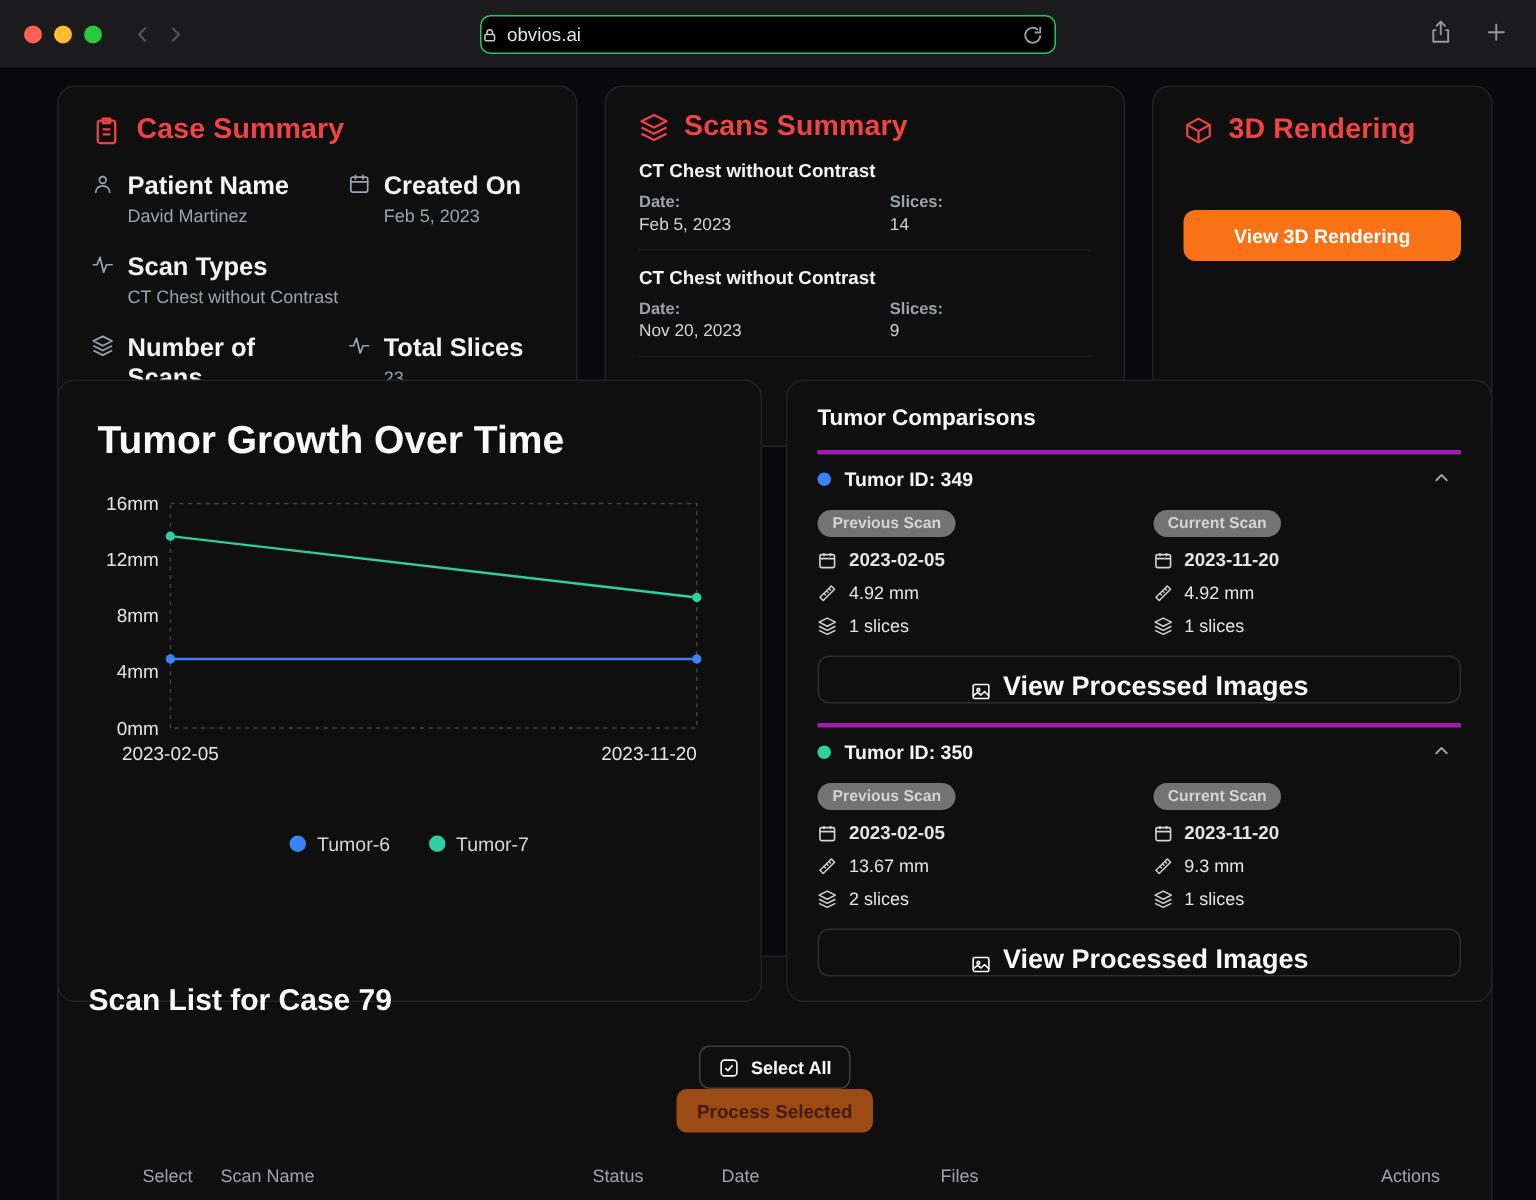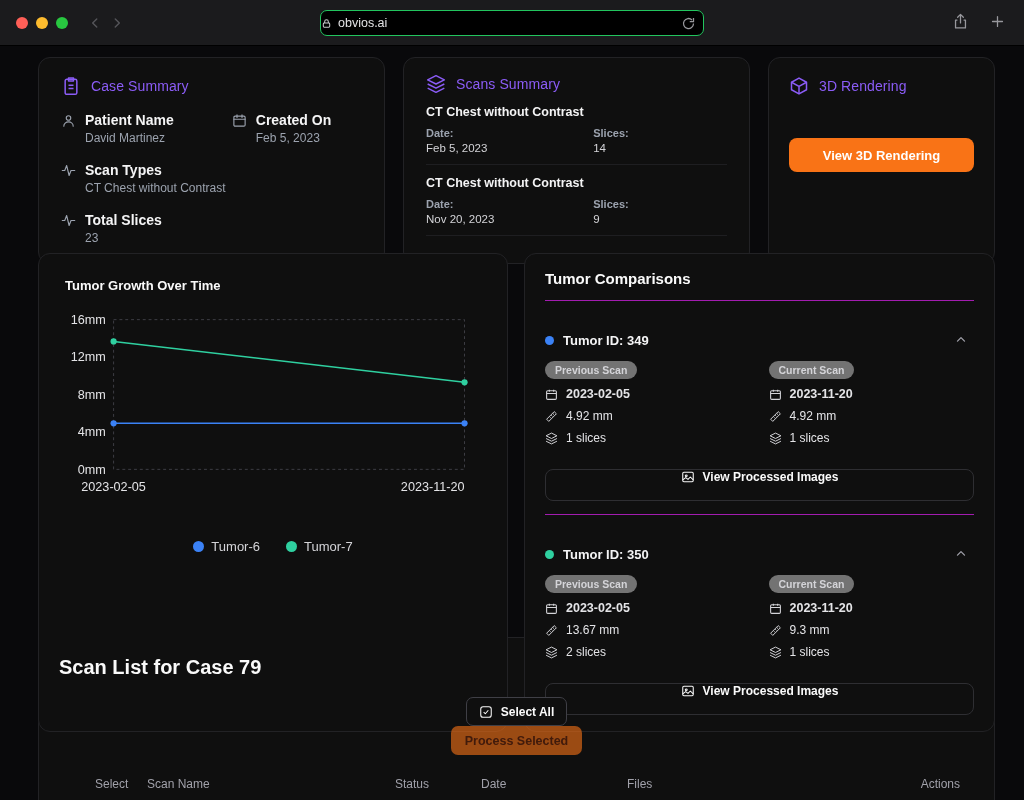--- a/index.html
+++ b/index.html
@@ -34,74 +34,74 @@
   .chrome-right { position:absolute; right:18px; top:13px; display:flex; gap:20px; color:#98989d; }
   .chrome-right svg { width:17px; height:17px; }
 
   
   .page { position:absolute; top:46px; left:0; right:0; bottom:0; padding:11px 29px 0 38px; }
   .row1 { display:grid; grid-template-columns:347px 347px 1fr; gap:18px; height:178px; }
   .row2 { display:grid; grid-template-columns:470px 1fr; gap:16px; height:367px; margin-top:18px; }
   .row3 { margin-top:17px; }
   .card { background:#0f0f0f; border:1px solid #222225; border-radius:12px; }
 
-  .card-title { display:flex; align-items:center; gap:10px; font-size:14px; font-weight:400; color:#8b5cf6; letter-spacing:.1px; }
+  .card-title { display:flex; align-items:center; gap:10px; font-size:19px; font-weight:700; color:#ef4444; letter-spacing:.1px; }
   .card-title svg { width:20px; height:20px; }
 
   
   .case-card { padding:18px 22px; }
   .fields { margin-top:16px; display:grid; grid-template-columns:1.25fr 1fr; column-gap:8px; row-gap:17px; }
   .fields .field:nth-child(3) { grid-column:1 / -1; }
   .field { display:flex; gap:9px; }
   .field svg { width:15px; height:15px; color:#9ca3af; flex:none; margin-top:1px; }
-  .f-label { font-size:14px; font-weight:700; color:#f4f4f5; }
+  .f-label { font-size:17px; font-weight:700; color:#f4f4f5; }
   .f-value { font-size:12px; color:#9ca3af; margin-top:3px; }
 
   
   .scans-card { padding:16px 22px; }
   .scan-entry { padding:11px 0 10px; border-bottom:1px solid #1e1e21; }
   .scan-name { font-size:12.5px; font-weight:700; color:#f4f4f5; }
   .scan-meta { display:grid; grid-template-columns:1.25fr 1fr; margin-top:8px; }
   .meta-label { font-size:11px; color:#9ca3af; font-weight:600; }
   .meta-value { font-size:11.5px; color:#d4d4d8; margin-top:3px; }
 
   
   .render-card { padding:18px 20px; }
   .render-btn {
     margin-top:42px; width:100%; height:34px; background:#f97316; border:none;
     border-radius:8px; color:#fff; font-family:inherit; font-size:13px; font-weight:700; cursor:pointer;
   }
 
   
   .chart-card { padding:24px 26px; }
-  .chart-title { font-size:13px; font-weight:700; color:#fafafa; }
+  .chart-title { font-size:26px; font-weight:700; color:#fafafa; }
   #growth-svg { width:418px; height:206px; margin-top:16px; }
   .legend { display:flex; justify-content:center; gap:26px; margin-top:24px; }
   .legend-item { display:flex; align-items:center; gap:7px; font-size:13px; color:#d4d4d8; }
   .legend-dot { width:11px; height:11px; border-radius:50%; }
 
   
   .comp-card { padding:16px 20px; }
   .comp-title { font-size:15px; font-weight:700; color:#fafafa; }
-  .tumor-section { border-top:1px solid #a21caf; margin-top:13px; padding-top:29px; }
+  .tumor-section { border-top:3px solid #a21caf; margin-top:13px; padding-top:6px; }
   .tumor-head { display:flex; align-items:center; gap:9px; }
   .dot { width:9px; height:9px; border-radius:50%; flex:none; }
   .tumor-id { font-size:13px; font-weight:600; color:#f4f4f5; flex:1; }
   .chev-btn { background:none; border:none; color:#a1a1aa; width:20px; height:20px; cursor:pointer; }
   .chev-btn svg { width:14px; height:14px; }
   .comp-grid { display:grid; grid-template-columns:1fr 1fr; column-gap:18px; margin-top:11px; }
   .comp-col { display:flex; flex-direction:column; gap:8px; }
   .badge { background:#737373; color:#d4d4d8; font-size:10.5px; font-weight:600; padding:3px 10px; border-radius:999px; width:max-content; }
   .stat { display:flex; align-items:center; gap:8px; font-size:12px; color:#e4e4e7; }
   .stat.date-stat { font-weight:700; font-size:12.5px; }
   .stat svg { width:13px; height:13px; color:#d4d4d8; flex:none; }
   .view-btn {
-    margin-top:24px; width:100%; height:32px; border:1px solid #2e2e32; background:transparent;
-    border-radius:8px; color:#fafafa; font-family:inherit; font-size:12px; font-weight:600;
-    display:flex; align-items:flex-start; justify-content:center; gap:8px; cursor:pointer;
+    margin-top:13px; width:100%; height:32px; border:1px solid #2e2e32; background:transparent;
+    border-radius:8px; color:#fafafa; font-family:inherit; font-size:18px; font-weight:600;
+    display:flex; align-items:flex-end; justify-content:center; gap:8px; cursor:pointer;
   }
   .view-btn svg { width:14px; height:14px; }
 
   
   .list-card { padding:18px 20px; height:230px; }
   .list-title { font-size:20px; font-weight:700; color:#fafafa; }
   .list-toolbar { display:flex; justify-content:space-between; align-items:center; margin-top:18px;flex-direction:column; }
   .select-all {
     display:flex; align-items:center; gap:8px; height:29px; padding:0 12px;
     background:#0f0f0f; border:1px solid #3f3f46; border-radius:7px; color:#fafafa;
@@ -212,20 +212,31 @@
         <div class="field">
           <svg viewBox="0 0 24 24" fill="none" stroke="currentColor" stroke-width="1.8" stroke-linecap="round" stroke-linejoin="round">
               <path d="M2 12h4l3-8 4 16 3-8h6"></path>
             </svg>
           <div>
             <div class="f-label">Scan Types</div>
             <div class="f-value">CT Chest without Contrast</div>
           </div>
         </div>
         <div class="field">
+          <svg viewBox="0 0 24 24" fill="none" stroke="currentColor" stroke-width="1.8" stroke-linejoin="round">
+              <path d="M12 2 2 7l10 5 10-5-10-5z"></path>
+              <path d="M2 12l10 5 10-5"></path>
+              <path d="M2 17l10 5 10-5"></path>
+            </svg>
+          <div>
+            <div class="f-label">Number of Scans</div>
+            <div class="f-value">2</div>
+          </div>
+        </div>
+        <div class="field">
           <svg viewBox="0 0 24 24" fill="none" stroke="currentColor" stroke-width="1.8" stroke-linecap="round" stroke-linejoin="round">
               <path d="M2 12h4l3-8 4 16 3-8h6"></path>
             </svg>
           <div>
             <div class="f-label">Total Slices</div>
             <div class="f-value">23</div>
           </div>
         </div>
       </div>
     </div>

